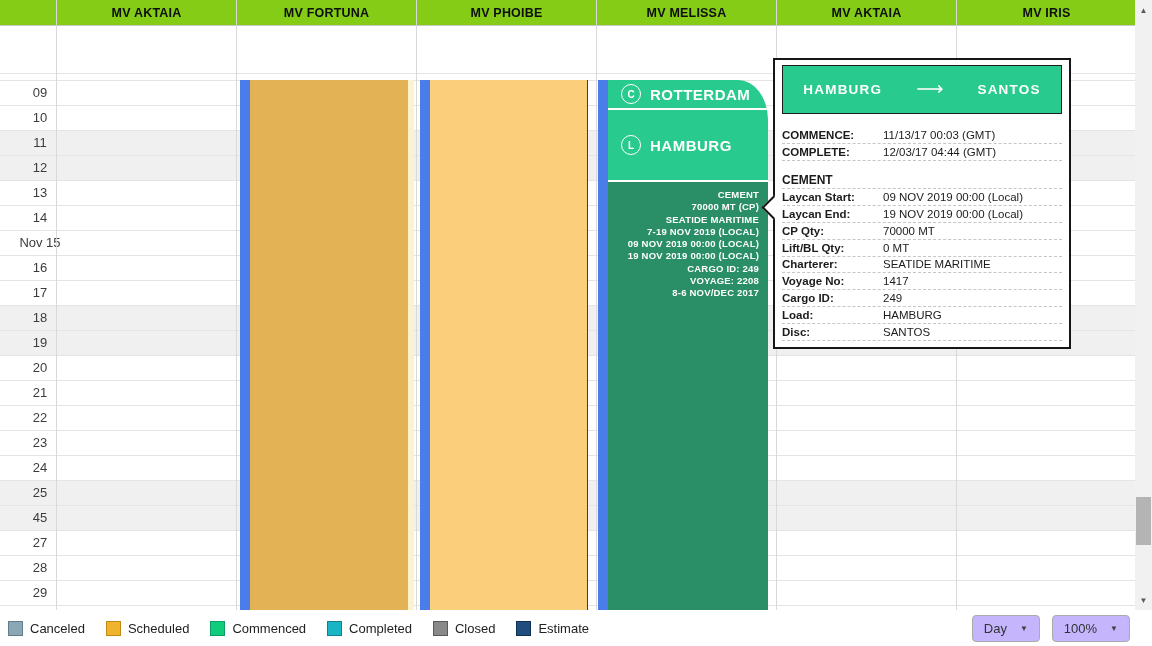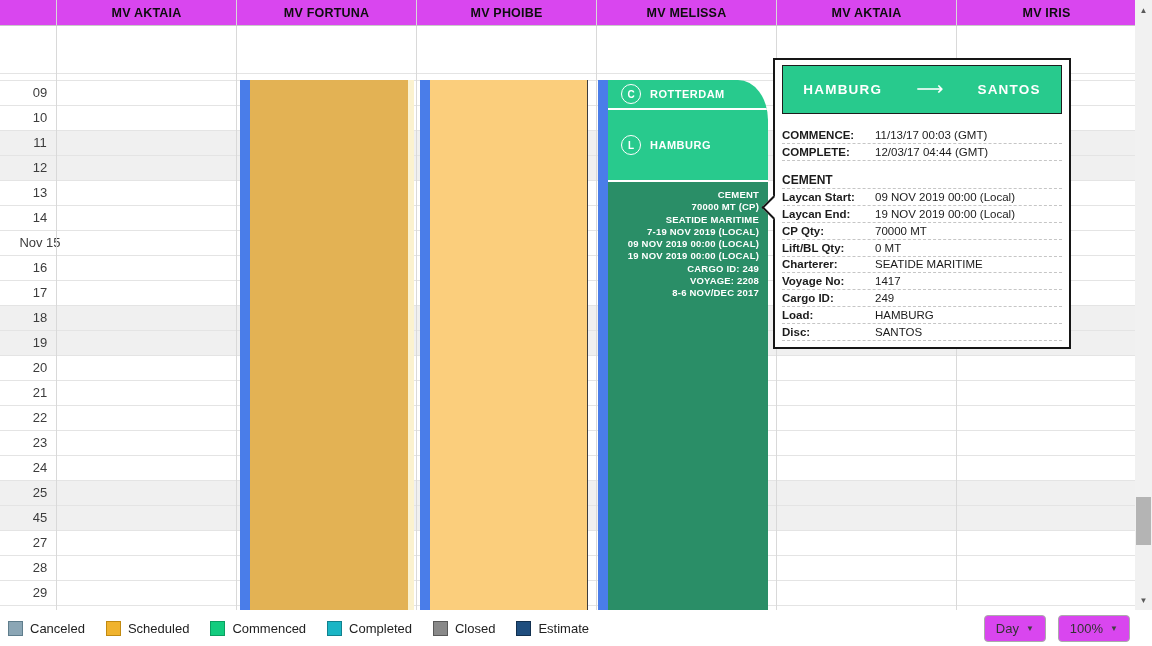--- a/index.html
+++ b/index.html
@@ -1,21 +1,21 @@
 <!DOCTYPE html>
 <html><head>
 <meta charset="utf-8">
 <style>
   html,body { margin:0; padding:0; background:#fff; }
   .app { position:relative; width:1152px; height:646px; overflow:hidden;
          font-family:"Liberation Sans", sans-serif; background:#fff; }
 
   
   .header-row { position:absolute; top:0; left:0; width:1135px; height:26px;
-                border-bottom:1px solid #c9c9c9; display:flex; background:#d946ef; box-sizing:border-box; }
+                border-bottom:1px solid #c9c9c9; display:flex; background:#84cc16; box-sizing:border-box; }
   .corner { width:56px; flex:none; box-sizing:border-box; }
   .vessel-headers { display:flex; flex:1; }
   .vessel-header { width:180px; box-sizing:border-box; border-left:1px solid #d8d8d8;
                    display:flex; align-items:center; justify-content:center;
                    font-weight:bold; font-size:12.5px; color:#0e0e0e; letter-spacing:0.2px; }
 
   
   .body { position:absolute; top:26px; left:0; width:1135px; height:584px; overflow:hidden; }
   .hline { position:absolute; left:0; width:1135px; height:1px; background:#e4e4e4; }
   .vline { position:absolute; top:0; width:1px; height:584px; background:#d9d9d9; }
@@ -37,39 +37,39 @@
   #bar-melissa { left:598px; width:170px; }
   .melissa-stack { width:160px; display:flex; flex-direction:column;
                    border-top-right-radius:30px 40px; overflow:hidden; }
   .seg-port { display:flex; align-items:center; padding-left:13px; gap:9px; box-sizing:border-box; }
   .seg-port1 { height:28px; }
   .seg-port2 { height:72px; border-top:2px solid #fff; }
   .seg-cargo { flex:1; border-top:2px solid #fff; padding:7px 9px 0 0; box-sizing:border-box; }
   .port-circle { width:18px; height:18px; border:1.5px solid #fff; border-radius:50%;
                  color:#fff; font-size:10px; font-weight:bold; display:flex; flex:none;
                  align-items:center; justify-content:center; }
-  .port-name { color:#fff; font-weight:bold; font-size:11px; letter-spacing:0.5px; }
+  .port-name { color:#fff; font-weight:bold; font-size:15px; letter-spacing:0.5px; }
   .cargo-line { text-align:right; color:#fff; font-weight:bold; font-size:9.5px;
                 line-height:12.3px; letter-spacing:0.2px; }
 
   
   .tooltip { position:absolute; left:773px; top:32px; width:298px; height:291px;
              background:#fff; border:2px solid #161616; box-sizing:border-box;
              padding:5px 7px; z-index:5; }
   .pointer { position:absolute; left:-10px; top:139px; width:15px; height:15px; background:#fff;
              border-left:2px solid #161616; border-bottom:2px solid #161616; transform:rotate(45deg); }
   .banner { height:47px; border:1px solid #1d1d1d; display:flex; align-items:center;
             justify-content:center; gap:34px; color:#fff; font-weight:bold; font-size:13.5px;
             letter-spacing:1.2px; }
   .banner .arrow { font-size:19px; font-weight:normal; letter-spacing:0; margin-top:-2px; }
   .t-rows { margin-top:13px; }
   .t-row { display:flex; align-items:center; height:16.8px; border-bottom:1px dashed #c6c6c6;
            font-size:11.5px; color:#1b1b1b; box-sizing:border-box; }
   .t-row .t-label { width:93px; flex:none; font-weight:bold; }
-  .t-row .t-value { flex:1; }
+  .t-row .t-value { flex:1;margin-left:8px; }
   .t-row.header .t-label { width:auto; font-size:12px; }
   .t-row.spacer { height:12px; border-bottom:none; }
 
   
   .scrollbar { position:absolute; right:0; top:0; width:17px; height:610px;
                background:#f1f1f1; z-index:6; }
   .sb-btn { position:absolute; left:0; width:17px; height:16px; display:flex; align-items:center;
             justify-content:center; font-size:8px; color:#5a5a5a; cursor:pointer; }
   .sb-btn.up { top:2px; }
   .sb-btn.down { top:592px; }
@@ -77,21 +77,21 @@
 
   
   .bottom-bar { position:absolute; top:610px; left:0; width:1152px; height:36px;
                 background:#fff; display:flex; align-items:center; box-sizing:border-box; }
   .legend { display:flex; align-items:center; gap:21px; margin-left:8px; }
   .legend-item { display:flex; align-items:center; gap:7px; }
   .swatch { width:15px; height:15px; box-sizing:border-box; }
   .legend-label { font-size:13px; color:#222;text-align:center; }
   .controls { margin-left:auto; margin-right:22px; display:flex; gap:12px; }
   .ctrl-btn { height:25px; padding:0 11px; border:1px solid #ababab; border-radius:4px;
-              background:#d946ef; display:flex; align-items:center; gap:7px; font-size:13px;
+              background:#c4b5fd; display:flex; align-items:center; gap:13px; font-size:13px;
               color:#333; cursor:pointer; }
   .caret { font-size:8px; color:#3f3f3f; }
 </style>
 </head>
 <body>
 
 <div class="app">
 
   <div class="grid-area">
 

